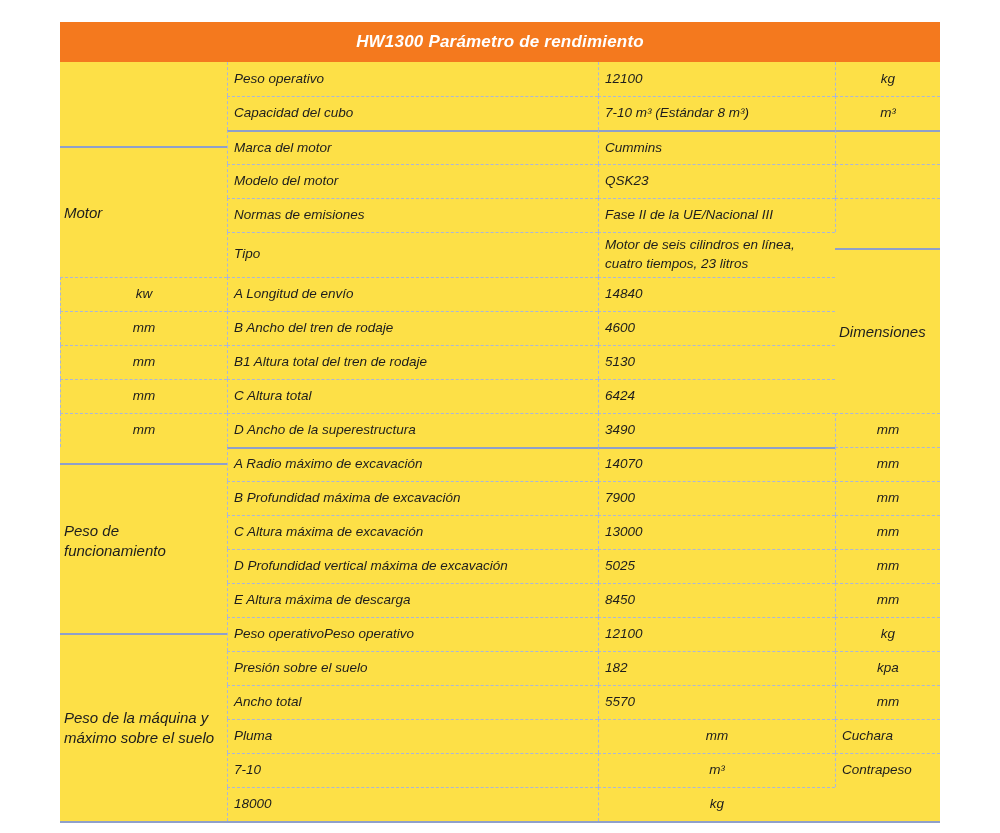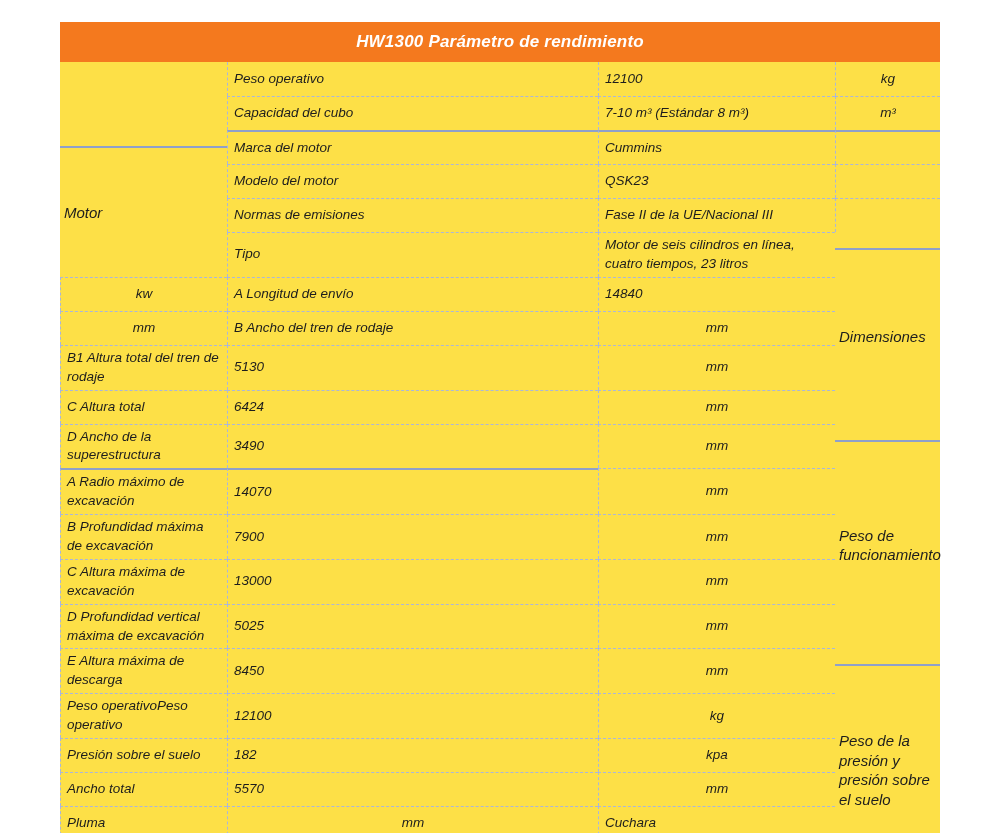--- a/index.html
+++ b/index.html
@@ -90,20 +90,21 @@
       <div class="cell value t-d">Fase II de la UE/Nacional III</div>
       <div class="cell unit t-d"></div>
       <div class="cell parameter t-d">Tipo</div>
       <div class="cell value t-d">Motor de seis cilindros en línea, cuatro tiempos, 23 litros</div>
       <div class="cell cat t-s" style="grid-row: span 5;">Dimensiones</div>
       <div class="cell unit t-d">kw</div>
       <div class="cell parameter t-d">A Longitud de envío</div>
       <div class="cell value t-d">14840</div>
       <div class="cell unit t-d">mm</div>
       <div class="cell parameter t-d">B Ancho del tren de rodaje</div>
+      <div class="cell value t-d">4600</div>
       <div class="cell unit t-d">mm</div>
       <div class="cell parameter t-d">B1 Altura total del tren de rodaje</div>
       <div class="cell value t-d">5130</div>
       <div class="cell unit t-d">mm</div>
       <div class="cell parameter t-d">C Altura total</div>
       <div class="cell value t-d">6424</div>
       <div class="cell unit t-d">mm</div>
       <div class="cell parameter t-d">D Ancho de la superestructura</div>
       <div class="cell value t-d">3490</div>
       <div class="cell unit t-d">mm</div>
@@ -116,21 +117,21 @@
       <div class="cell unit t-d">mm</div>
       <div class="cell parameter t-d">C Altura máxima de excavación</div>
       <div class="cell value t-d">13000</div>
       <div class="cell unit t-d">mm</div>
       <div class="cell parameter t-d">D Profundidad vertical máxima de excavación</div>
       <div class="cell value t-d">5025</div>
       <div class="cell unit t-d">mm</div>
       <div class="cell parameter t-d">E Altura máxima de descarga</div>
       <div class="cell value t-d">8450</div>
       <div class="cell unit t-d">mm</div>
-      <div class="cell cat t-s" style="grid-row: span 6;">Peso de la presión y presión sobre el suelo</div>
+      <div class="cell cat t-s" style="grid-row: span 6;">Peso de la máquina y máximo sobre el suelo</div>
       <div class="cell parameter t-d">Peso operativoPeso operativo</div>
       <div class="cell value t-d">12100</div>
       <div class="cell unit t-d">kg</div>
       <div class="cell parameter t-d">Presión sobre el suelo</div>
       <div class="cell value t-d">182</div>
       <div class="cell unit t-d">kpa</div>
       <div class="cell parameter t-d">Ancho total</div>
       <div class="cell value t-d">5570</div>
       <div class="cell unit t-d">mm</div>
       <div class="cell parameter t-d">Pluma</div>

